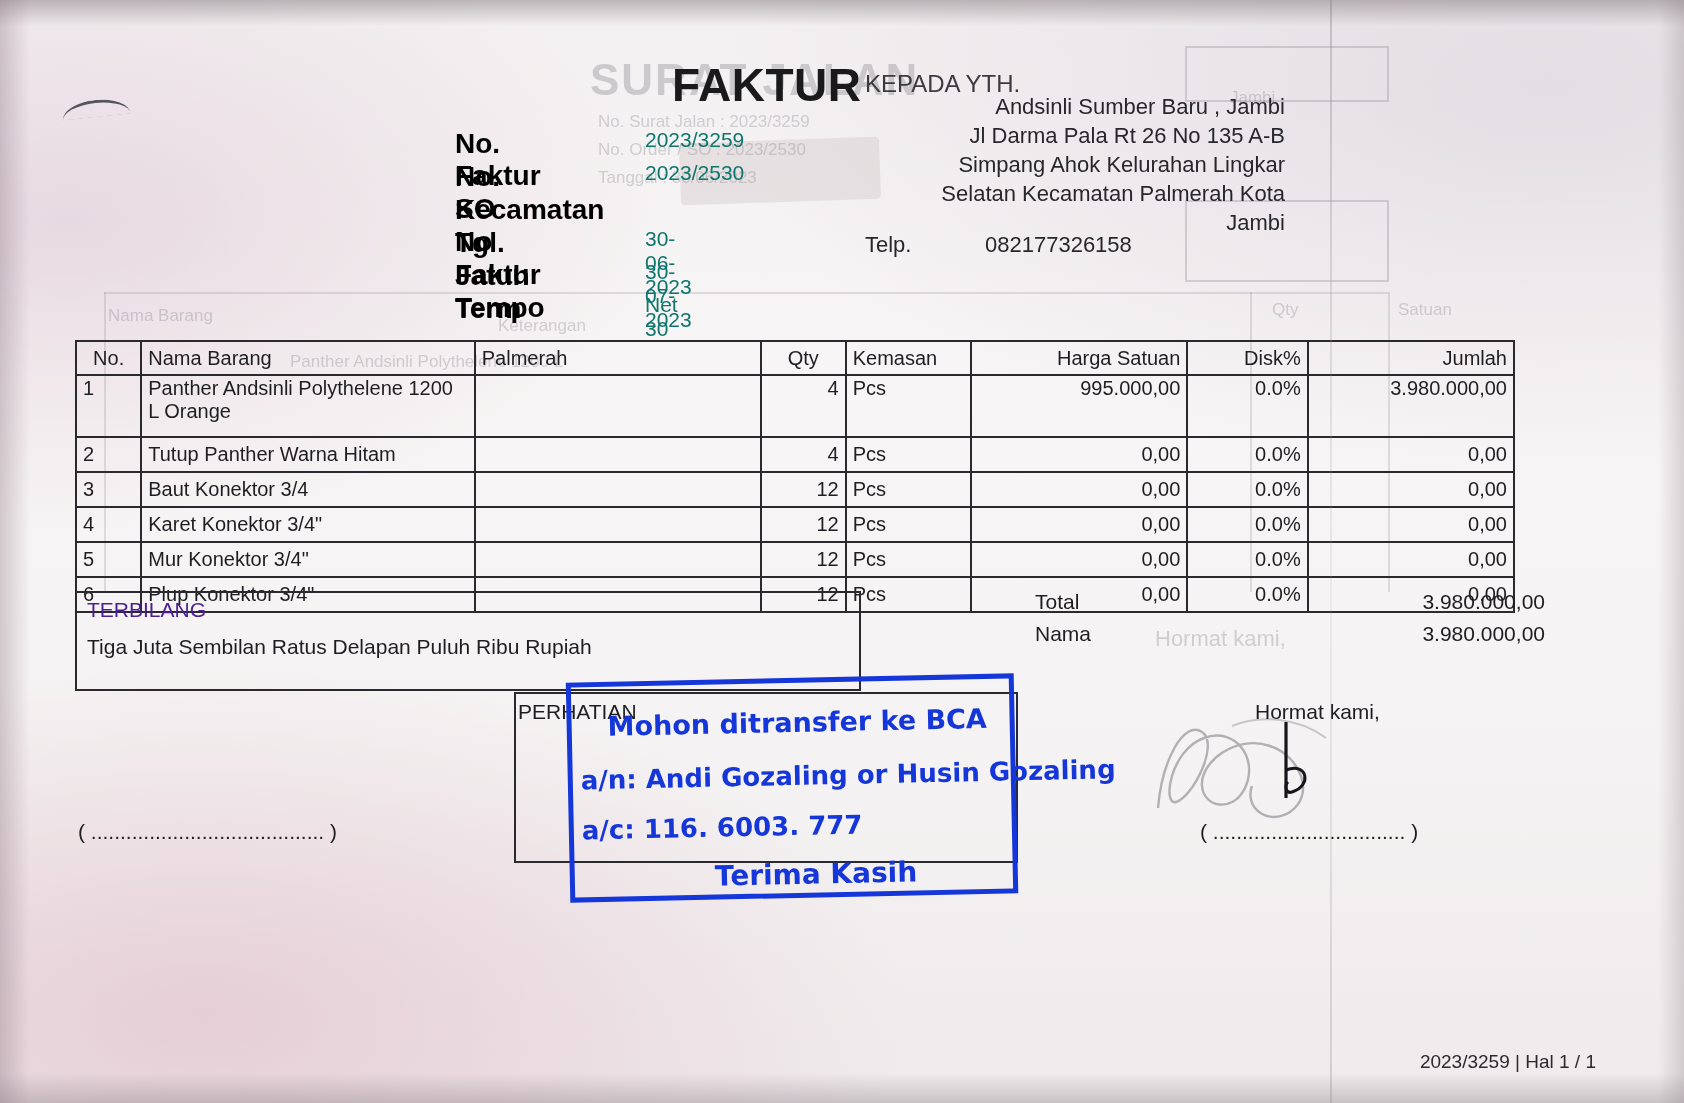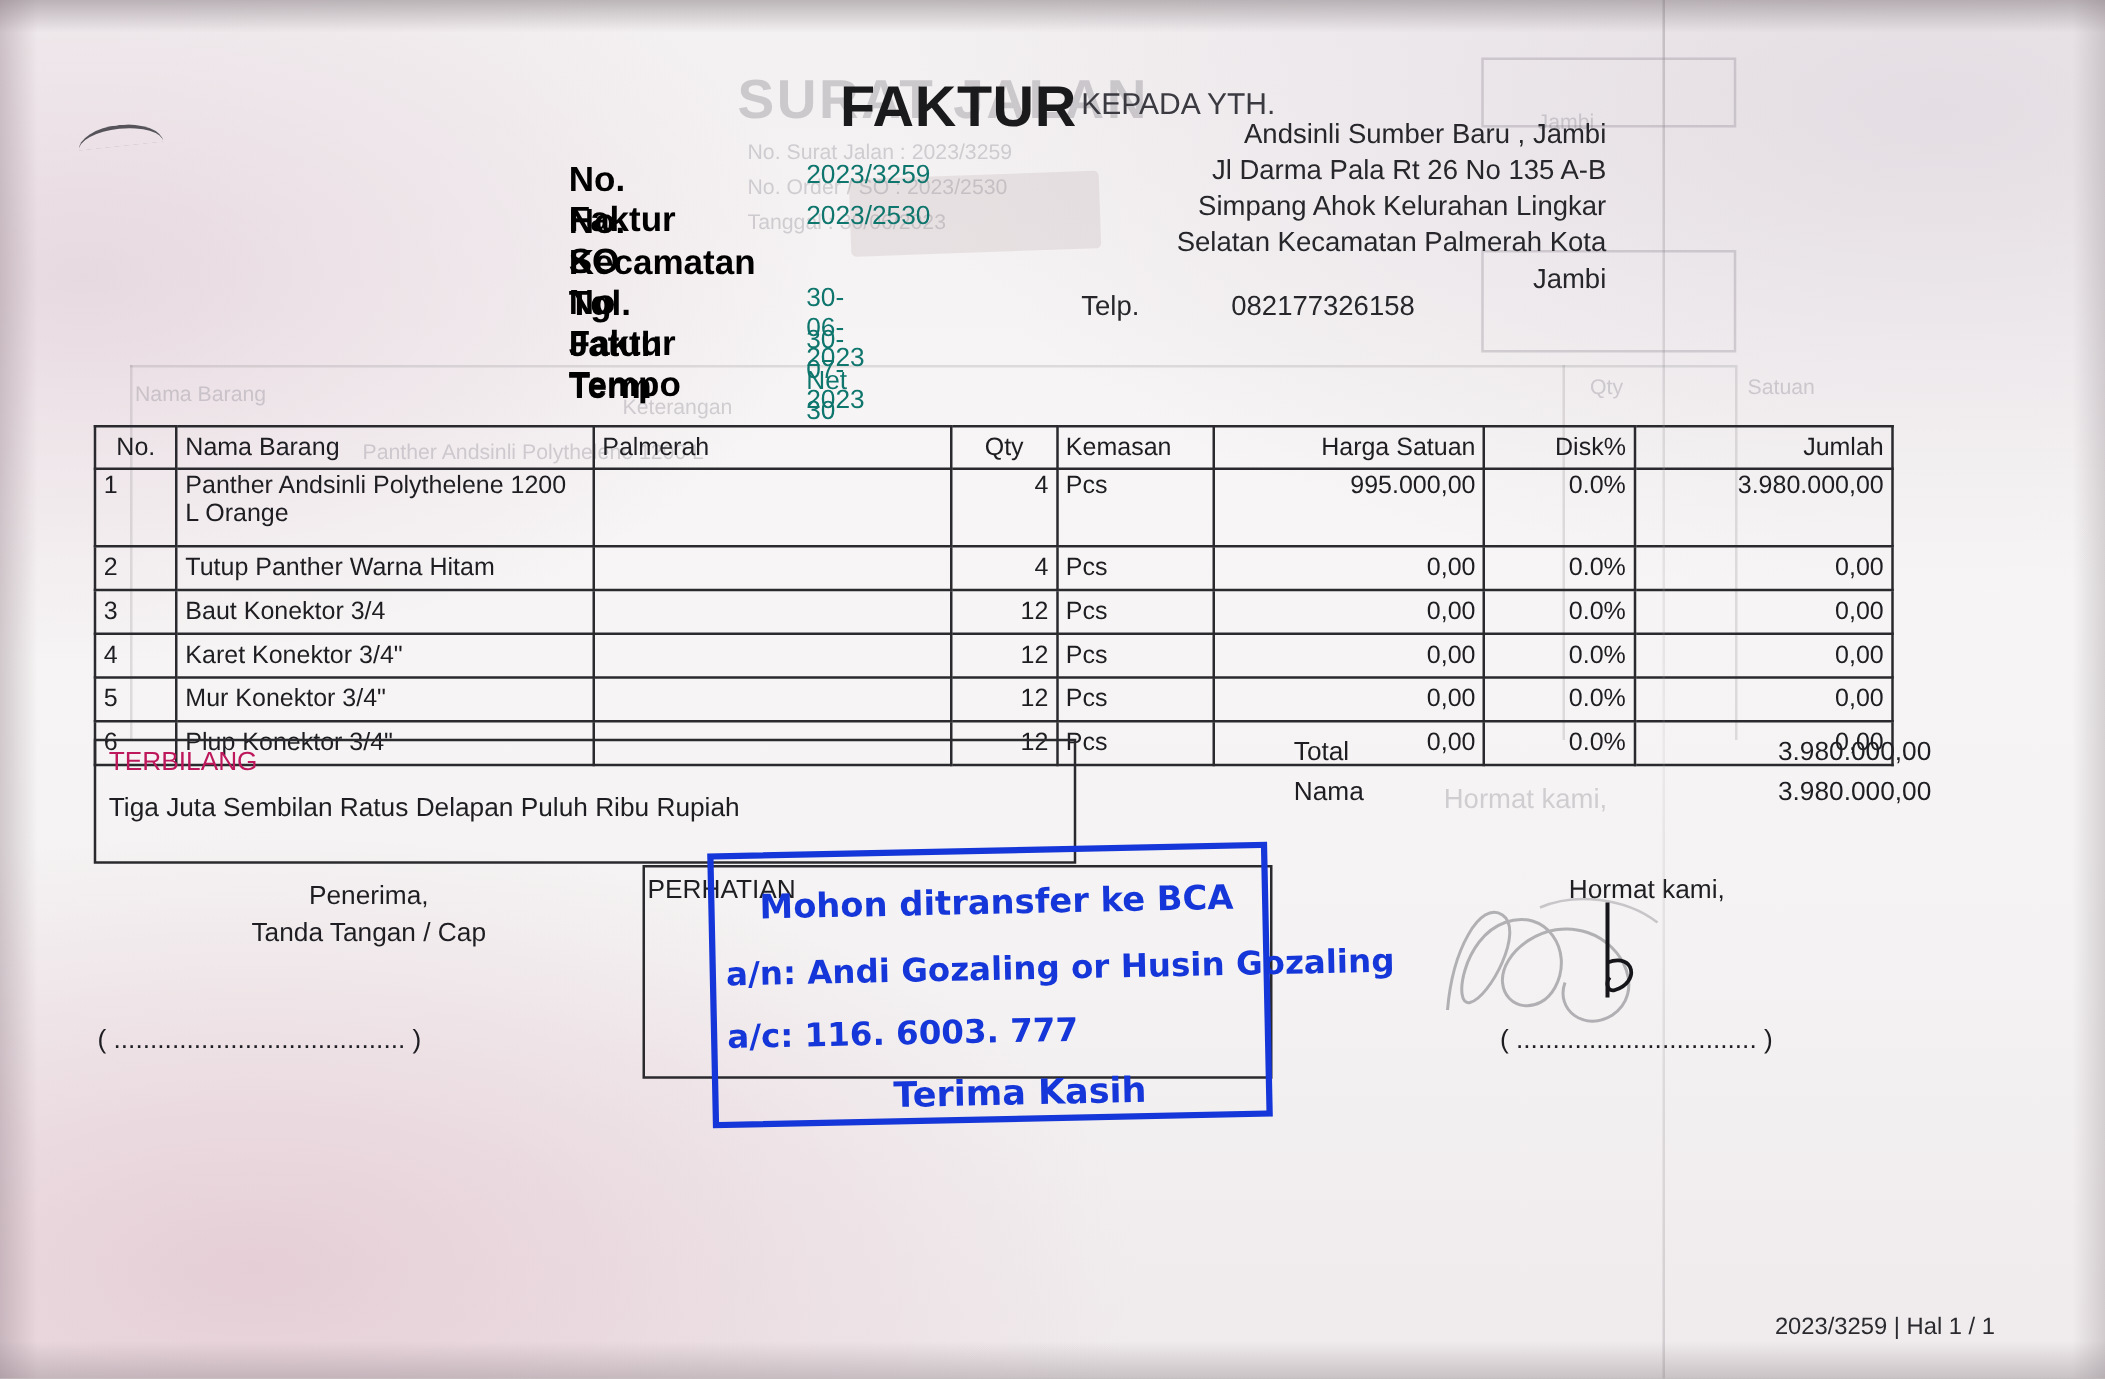--- a/index.html
+++ b/index.html
@@ -140,21 +140,21 @@
   th.c-harga, th.c-disk, th.c-jml { text-align: right; }
   .tbl td { height: 31px; }
   td.c-no { text-align: left; }
 
   .terbilang-box {
     position: absolute; left: 75px; top: 591px;
     width: 782px; height: 96px;
     border: 2px solid #2a2a2e;
   }
   .terbilang-label {
-    position: absolute; left: 10px; top: 5px; font-size: 21px; color: #be185d;
+    position: absolute; left: 10px; top: 5px; font-size: 21px; color: #4c1d95;
   }
   .terbilang-val {
     position: absolute; left: 10px; top: 42px; font-size: 21px; color: #1e1e22;
   }
 
   .totals { position: absolute; left: 1035px; top: 590px; }
   .tot-row { height: 32px; position: relative; }
   .tot-label { position: absolute; left: 0; font-size: 21px; color: #1e1e22; }
   .tot-val { position: absolute; left: 310px; width: 200px; text-align: right; font-size: 21px; color: #1e1e22; }
 
@@ -366,22 +366,20 @@
     <div class="tot-row">
       <span class="tot-label">Total</span>
       <span class="tot-val">3.980.000,00</span>
     </div>
     <div class="tot-row">
       <span class="tot-label">Nama</span>
       <span class="tot-val">3.980.000,00</span>
     </div>
   </div>
 
-  <div class="penerima" style="white-space:pre-line;">Penerima,
-Tanda Tangan / Cap</div>
   <div class="sign-left">( ........................................ )</div>
   <div class="hormat">Hormat kami,</div>
   <div class="sign-right">( ................................. )</div>
 
   <div class="perhatian-box"></div>
   <div class="perhatian-label">PERHATIAN</div>
 
   <div class="stamp">
     <div class="stamp-l stamp-l1">Mohon ditransfer ke BCA</div>
     <div class="stamp-l stamp-l2">a/n: Andi Gozaling or Husin Gozaling</div>

